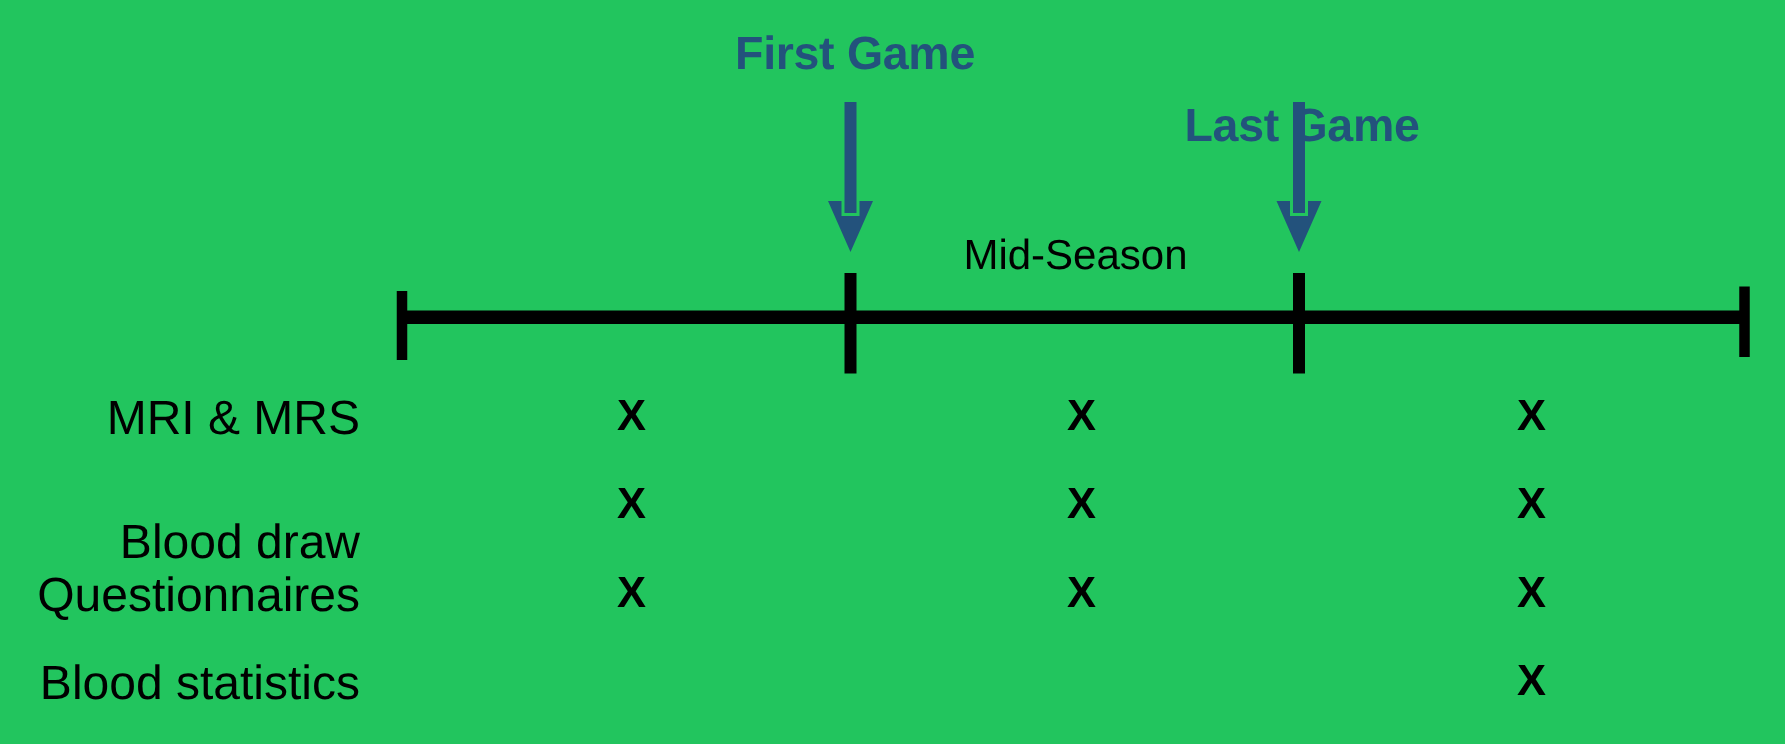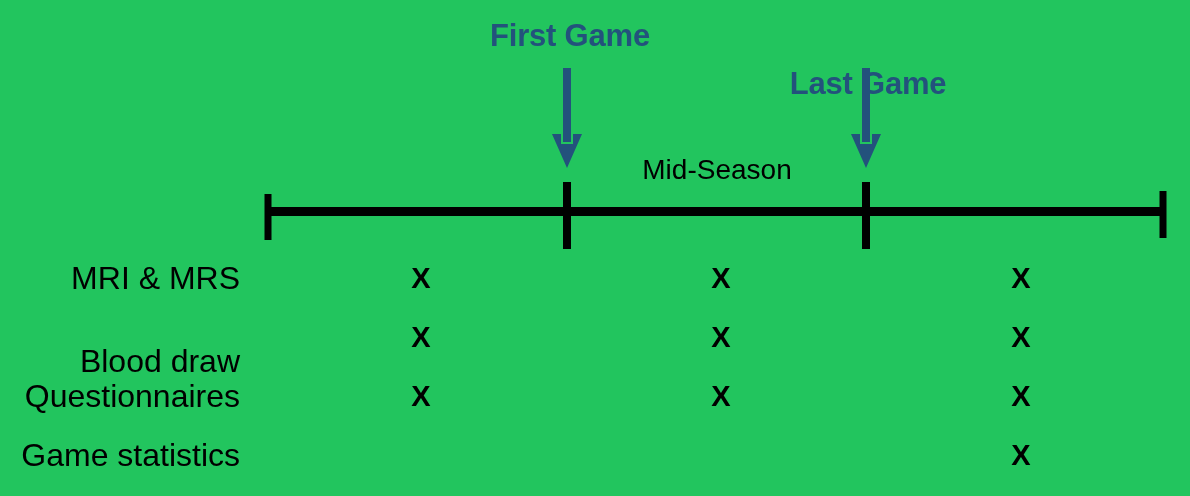--- a/index.html
+++ b/index.html
@@ -132,17 +132,17 @@
   </div>
 
   <div>
     <div class="row-label" style="left:0px; width:240px; top:396px;">Questionnaires</div>
     <div class="mark" style="left:421px; top:396px;">X</div>
     <div class="mark" style="left:721px; top:396px;">X</div>
     <div class="mark" style="left:1021px; top:396px;">X</div>
   </div>
 
   <div>
-    <div class="row-label" style="left:0px; width:240px; top:455px;">Game statistics</div>
+    <div class="row-label" style="left:0px; width:240px; top:455px;">Blood statistics</div>
     <div class="mark" style="left:1021px; top:455px;">X</div>
   </div>
 
 </div>
 
 </body></html>

